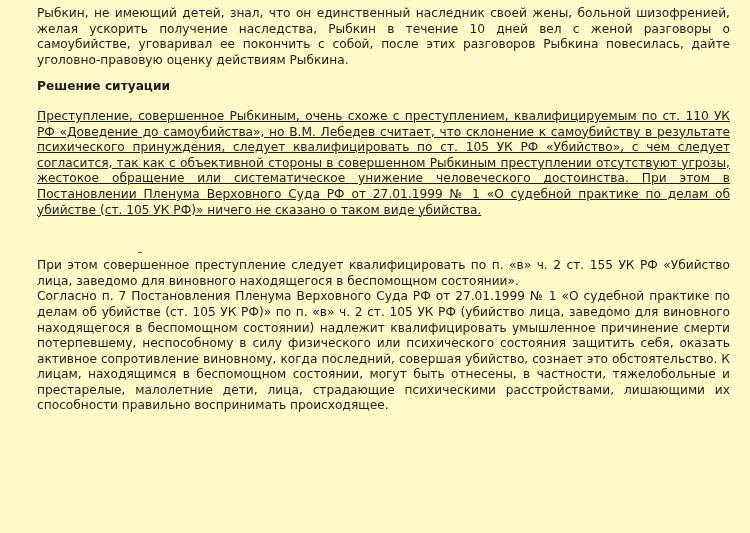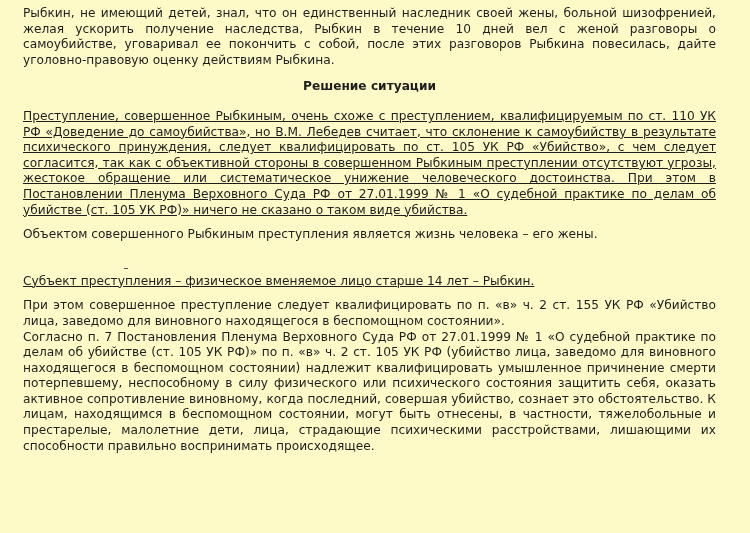--- a/index.html
+++ b/index.html
@@ -13,30 +13,31 @@
       overflow: hidden;
       font-family: "DejaVu Sans", sans-serif;
       font-size: 12.2px;
       color: #1e1e1e;
     }
     .page {
       position: relative;
       padding: 0 14px 0 23px;
       box-sizing: border-box;
       width: 730px;
+      margin-left: 14px;
     }
     p {
       margin: 0;
       line-height: 15.6px;
       text-align: justify;
     }
     .block-task { padding-top: 6px; }
     .heading {
       font-weight: bold;
-      text-align: center;
+      text-align: left;
       margin-top: 11px;
       margin-bottom: 14px;
       line-height: 15.6px;
     }
     .block { margin-bottom: 9px; text-decoration: underline; }
     .block-tight { margin-bottom: 0; }
     .spacer { height: 31px; position: relative; }
     .spacer-mark {
       position: absolute;
       left: 101px;
@@ -49,25 +50,23 @@
 </head>
 <body>
 
 <div class="page">
   <p class="block-task">Рыбкин, не имеющий детей, знал, что он единственный наследник своей жены, больной шизофренией, желая ускорить получение наследства, Рыбкин в течение 10 дней вел с женой разговоры о самоубийстве, уговаривал ее покончить с собой, после этих разговоров Рыбкина повесилась, дайте уголовно-правовую оценку действиям Рыбкина.</p>
 
   <p class="heading">Решение ситуации</p>
 
   <p class="block">Преступление, совершенное Рыбкиным, очень схоже с преступлением, квалифицируемым по ст. 110 УК РФ «Доведение до самоубийства», но В.М. Лебедев считает, что склонение к самоубийству в результате психического принуждения, следует квалифицировать по ст. 105 УК РФ «Убийство», с чем следует согласится, так как с объективной стороны в совершенном Рыбкиным преступлении отсутствуют угрозы, жестокое обращение или систематическое унижение человеческого достоинства. При этом в Постановлении Пленума Верховного Суда РФ от 27.01.1999 № 1 «О судебной практике по делам об убийстве (ст. 105 УК РФ)» ничего не сказано о таком виде убийства.</p>
 
-  <p class="block-tight">Объектом совершенного Рыбкиным преступления является жизнь человека – его жены.</p>
 
 
   <div class="spacer">
     <div class="spacer-mark"></div>
   </div>
 
-  <p class="block">Субъект преступления – физическое вменяемое лицо старше 14 лет – Рыбкин.</p>
 
   <p class="block-tight">При этом совершенное преступление следует квалифицировать по п. «в» ч. 2 ст. 155 УК РФ «Убийство лица, заведомо для виновного находящегося в беспомощном состоянии».</p>
   <p class="block-tight">Согласно п. 7 Постановления Пленума Верховного Суда РФ от 27.01.1999 № 1 «О судебной практике по делам об убийстве (ст. 105 УК РФ)» по п. «в» ч. 2 ст. 105 УК РФ (убийство лица, заведомо для виновного находящегося в беспомощном состоянии) надлежит квалифицировать умышленное причинение смерти потерпевшему, неспособному в силу физического или психического состояния защитить себя, оказать активное сопротивление виновному, когда последний, совершая убийство, сознает это обстоятельство. К лицам, находящимся в беспомощном состоянии, могут быть отнесены, в частности, тяжелобольные и престарелые, малолетние дети, лица, страдающие психическими расстройствами, лишающими их способности правильно воспринимать происходящее.</p>
 
 </div>
 
 </body></html>

